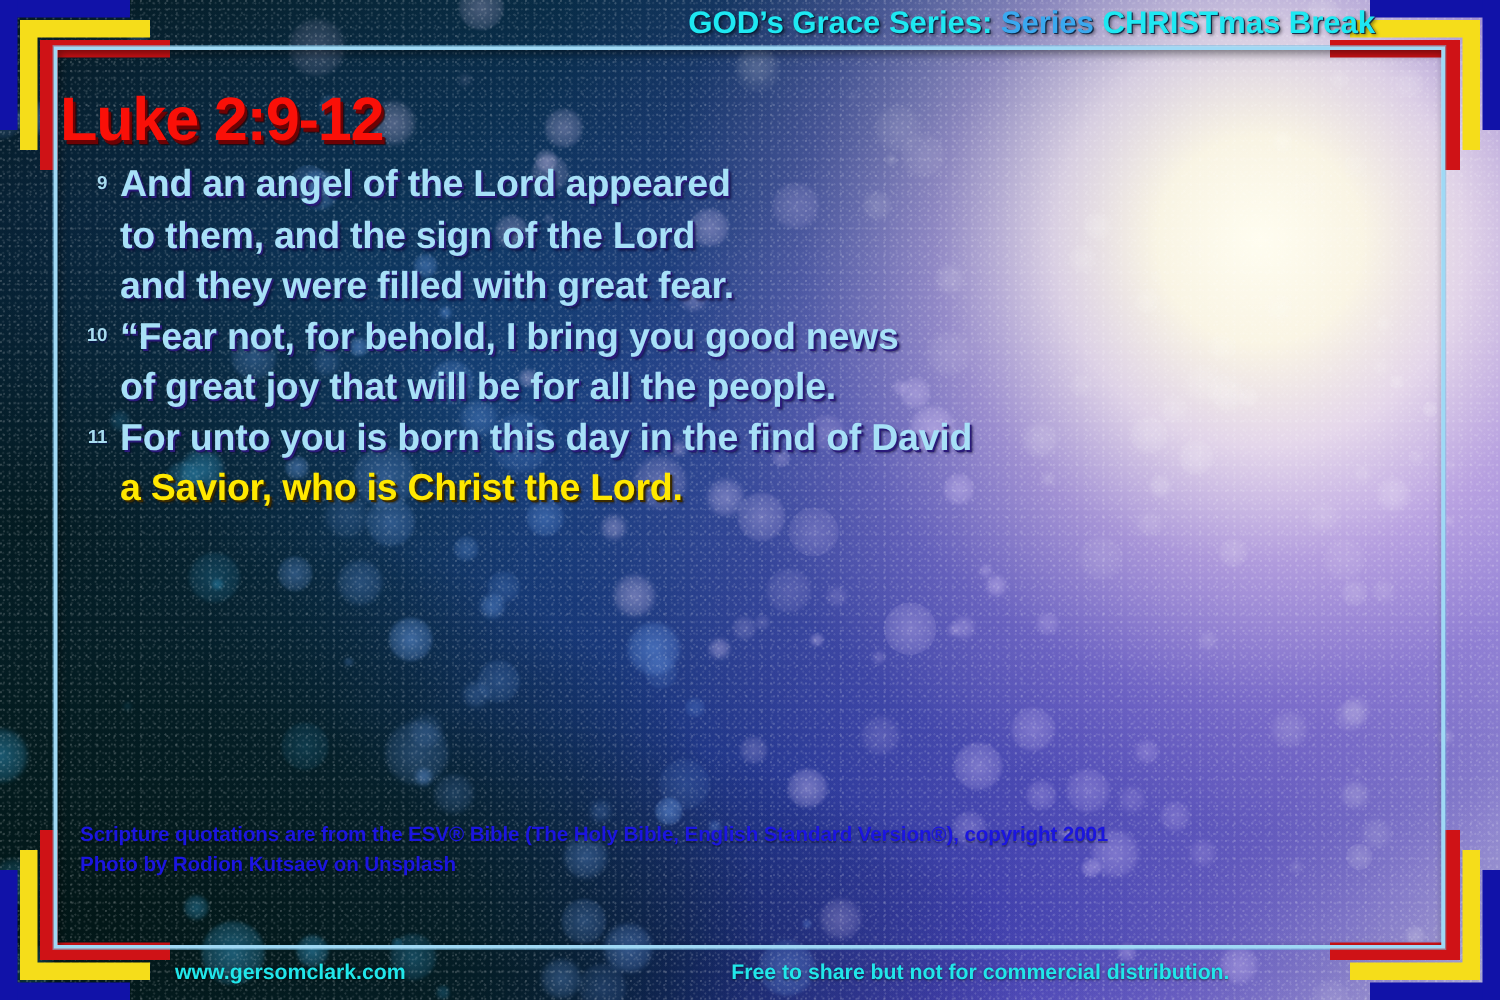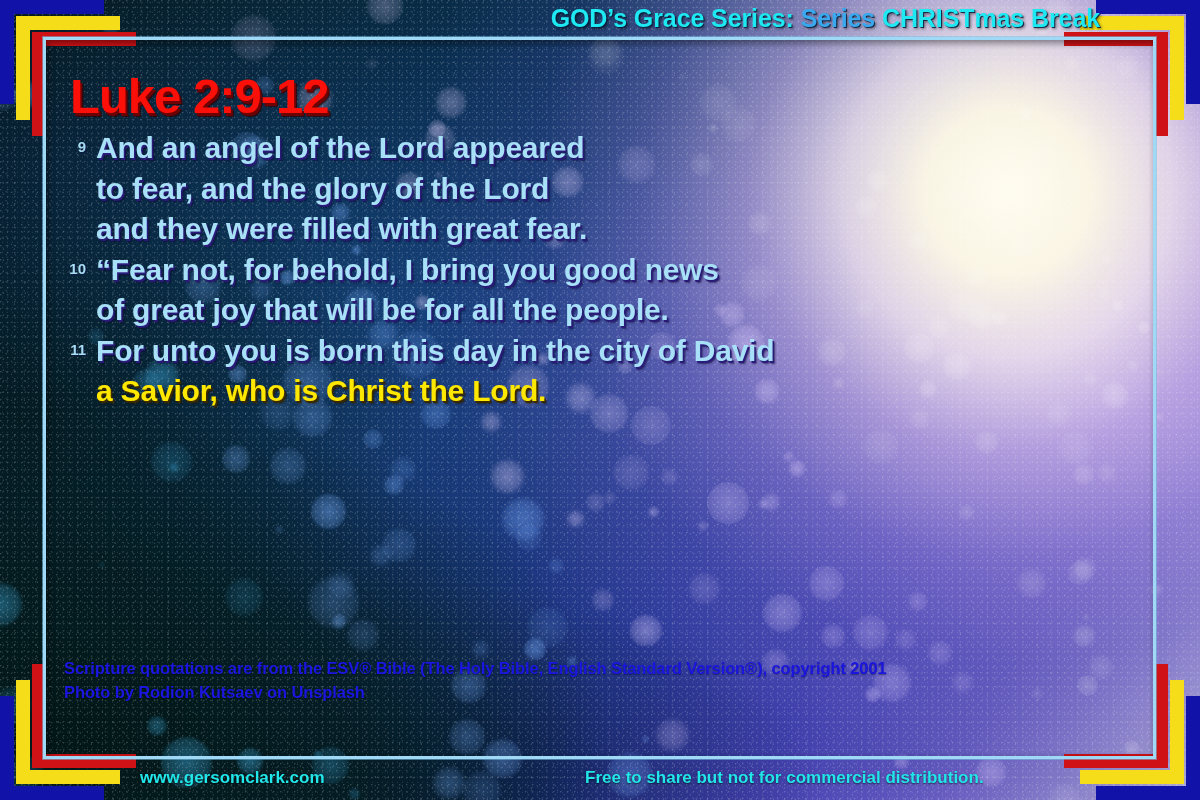--- a/index.html
+++ b/index.html
@@ -62,21 +62,21 @@
   .series-title{
     position:absolute; right:100px; top:4px;
     font-size:25px; font-weight:bold; letter-spacing:-0.1px;
     color:#1ee8f2; white-space:nowrap;
     text-shadow: 1px 1px 0 rgba(6,30,60,.85), 2px 2px 3px rgba(0,0,0,.5);
   }
   .series-title .alt{ color:#3aa8ef; }
 
   
   .ref-title{
-    position:absolute; left:70px; top:68px;
+    position:absolute; left:48px; top:68px;
     font-size:49px; font-weight:bold; letter-spacing:-1px;
     color:#fa1008;
     text-shadow: 2px 3px 0 #6d0204, 3px 4px 1px rgba(40,0,0,.75);
   }
 
   
   .scripture{ position:absolute; left:58px; top:128px; width:1040px; }
   .vrow{ display:flex; align-items:flex-start; }
   .vnum{
     flex:0 0 38px; text-align:right; padding-right:10px;
@@ -355,35 +355,35 @@
 
   <div class="series-title"><span>GOD’s Grace Series: </span><span class="alt">Series </span><span>CHRISTmas Break</span></div>
 
   <div class="ref-title">Luke 2:9-12</div>
 
   <div class="scripture" id="scripture">
       <div class="vrow">
         <div class="vnum">9</div>
         <div class="vlines">
           <div class="vline">And an angel of the Lord appeared</div>
-          <div class="vline">to fear, and the glory of the Lord</div>
+          <div class="vline">to them, and the sign of the Lord</div>
           <div class="vline">and they were filled with great fear.</div>
         </div>
       </div>
       <div class="vrow">
         <div class="vnum">10</div>
         <div class="vlines">
           <div class="vline">“Fear not, for behold, I bring you good news</div>
           <div class="vline">of great joy that will be for all the people.</div>
         </div>
       </div>
       <div class="vrow">
         <div class="vnum">11</div>
         <div class="vlines">
-          <div class="vline">For unto you is born this day in the city of David</div>
+          <div class="vline">For unto you is born this day in the find of David</div>
           <div class="vline hl">a Savior, who is Christ the Lord.</div>
         </div>
       </div>
     </div>
 
   <div class="copyright" id="copyright">
       <div class="cline">Scripture quotations are from the ESV® Bible (The Holy Bible, English Standard Version®), copyright 2001</div>
       <div class="cline">Photo by Rodion Kutsaev on Unsplash</div>
     </div>
 

